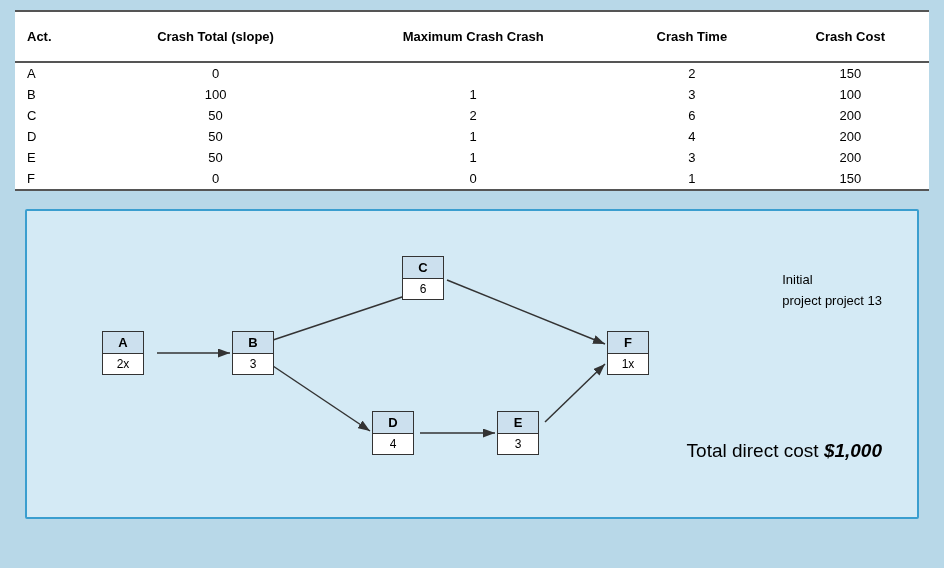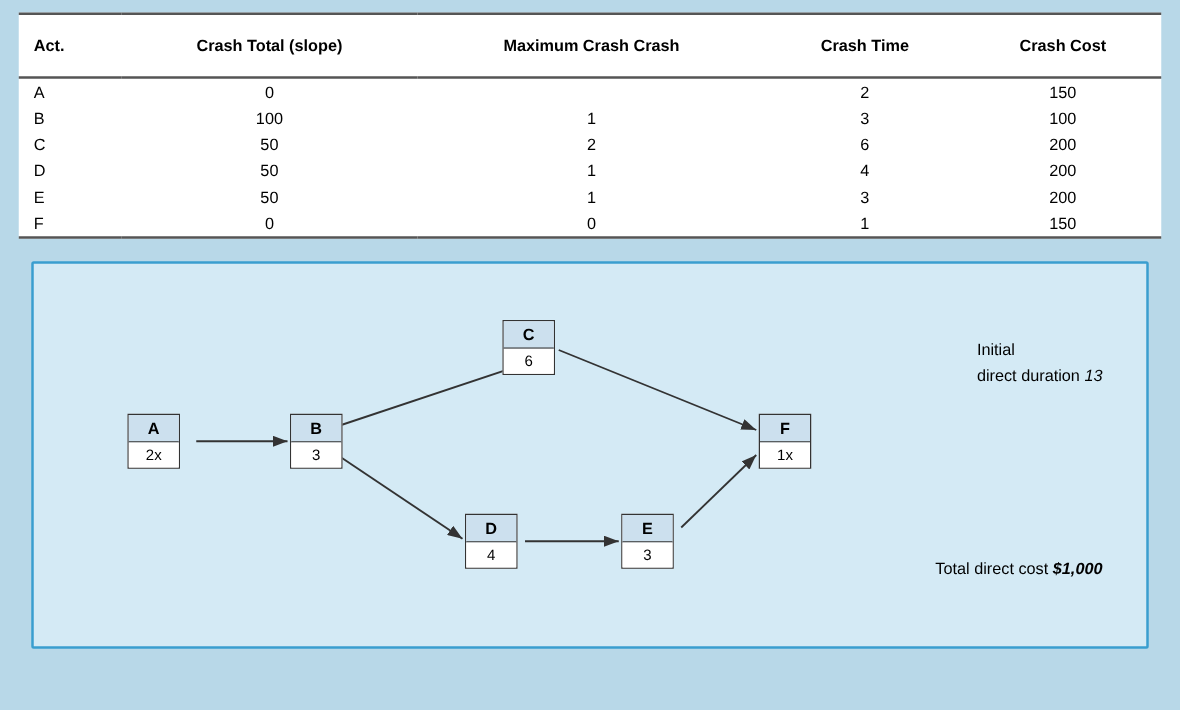--- a/index.html
+++ b/index.html
@@ -115,28 +115,27 @@
     .info-text {
       position: absolute;
       right: 20px;
       top: 30px;
       font-size: 13px;
       line-height: 1.6;
       margin-top: 14px;
     }
 
     .info-text .italic {
-      font-style: italic;
     }
 
     .total-cost-text {
       position: absolute;
       right: 20px;
       bottom: 40px;
-      font-size: 13px;
+      font-size: 19px;
     }
 
     .total-cost-text .italic-bold {
       font-style: italic;
       font-weight: bold;
     }
 
     
     .arrows-svg {
       position: absolute;
@@ -258,21 +257,21 @@
     </div>
 
     <div class="node" id="node-f">
       <div class="node-top">F</div>
       <div class="node-bottom">1x</div>
     </div>
 
     <div class="info-text">
       <div>Initial</div>
       <div>
-        <span>direct duration</span>
+        <span>project project</span>
         <span class="italic">13</span>
       </div>
     </div>
 
     <div class="total-cost-text">
       <span>Total direct cost</span>
       <span class="italic-bold">$1,000</span>
     </div>
 
   </div>

